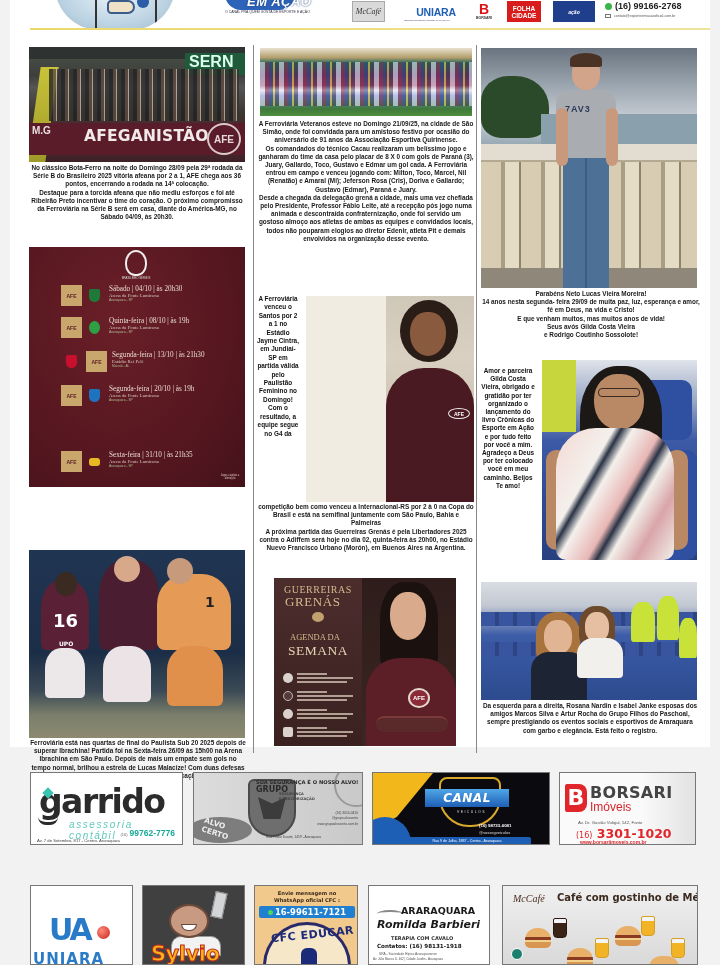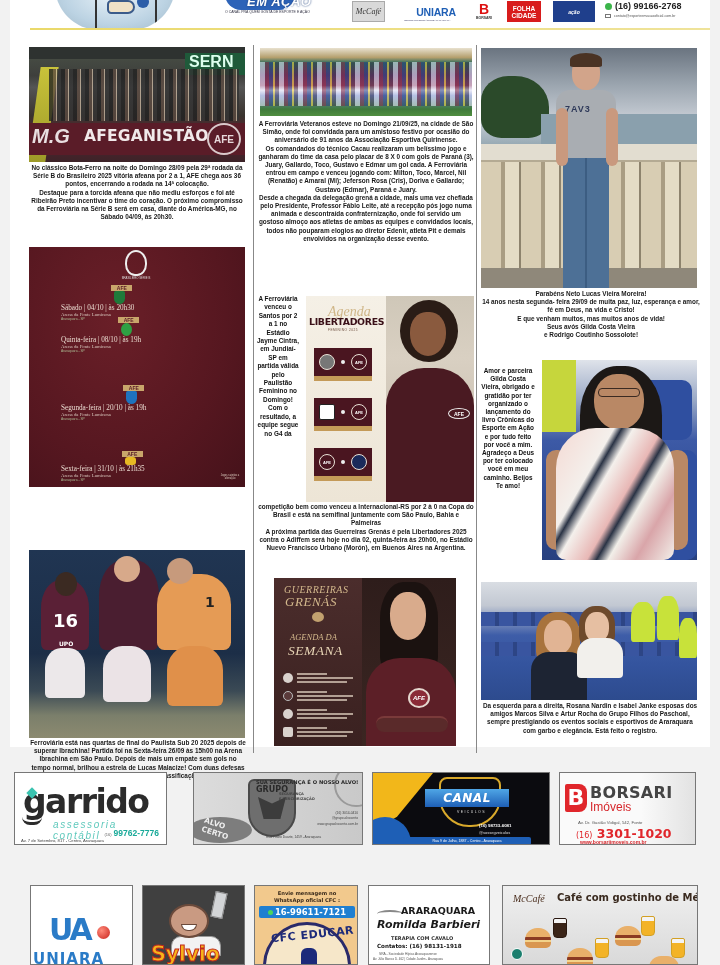--- a/index.html
+++ b/index.html
@@ -44,29 +44,29 @@
   .cap p { margin: 0; }
 
   
   .p-crowd { left: 1px; top: 2px; width: 216px; height: 115px; background: linear-gradient(180deg, #4a5247 0%, #3e3f3c 25%, #555 35%, #3a332e 60%, #5a2330 75%, #3c2328 100%); }
   .p-crowd .roof { position: absolute; left: 0; top: 0; width: 216px; height: 12px; background: #2e3230; }
   .p-crowd .sign { position: absolute; right: 0; top: 6px; width: 60px; height: 22px; background: #1f5a3a; color: #dfe; font-weight: bold; font-size: 16px; padding-left: 4px; }
   .p-crowd .stripe { position: absolute; left: 5px; top: 20px; width: 18px; height: 95px; background: linear-gradient(180deg, #c9c33a, #9d9a28); transform: skewX(-8deg); }
   .p-crowd .people { position: absolute; left: 20px; top: 22px; width: 190px; height: 52px; background: repeating-linear-gradient(90deg, #222 0 4px, #5b4a40 4px 7px, #c8b6a0 7px 8px, #333 8px 12px); opacity: 0.8; }
   .p-crowd .banner { position: absolute; left: 0; top: 76px; width: 216px; height: 32px; background: #5a1c28; }
   .p-crowd .banner-text { position: absolute; left: 55px; top: 80px; color: #f1e9ea; font-weight: bold; font-size: 15.5px; letter-spacing: 0.2px; font-family: "DejaVu Sans", sans-serif; }
-  .p-crowd .mg { position: absolute; left: 3px; top: 78px; color: #e9dfe1; font-weight: bold; font-size: 20px; font-style: italic; }
+  .p-crowd .mg { position: absolute; left: 3px; top: 78px; color: #e9dfe1; font-weight: bold; font-size: 10px; }
   .p-crowd .afe-crest { position: absolute; left: 178px; top: 76px; width: 34px; height: 32px; border: 2px solid #d9c9cb; border-radius: 50%; color: #e6d8da; font-size: 10px; display: flex; align-items: center; justify-content: center; font-weight: bold; }
   .cap-crowd { left: 2px; top: 119px; width: 214px; }
 
   
   .p-sched { left: 1px; top: 202px; width: 216px; height: 240px; background: radial-gradient(ellipse at 40% 30%, #6a1f28 0%, #561720 60%, #45121a 100%); }
   .sched-logo { position: absolute; left: 96px; top: 3px; width: 22px; height: 26px; border: 2px solid #eee; border-radius: 50% 50% 45% 45%; }
   .sched-logo-cap { position: absolute; left: 84px; top: 29px; width: 46px; text-align: center; font-size: 2.8px; color: #ddd; }
-  .match { position: absolute; left: 32px; height: 26px; display: flex; align-items: flex-end; flex-direction: column; }
+  .match { position: absolute; left: 32px; height: 26px; display: flex; align-items: flex-start; }
   .m-badge { width: 21px; height: 21px; background: #c9a66b; display: flex; align-items: center; justify-content: center; font-size: 5px; font-weight: bold; color: #5a1c28; margin-right: 2px; }
   .m-opp { width: 21px; height: 21px; display: flex; align-items: center; justify-content: center; margin-right: 4px; }
   .m-opp i { display: block; width: 11px; height: 13px; border-radius: 2px 2px 6px 6px; }
   .m-text { display: flex; flex-direction: column; }
   .m-when { font-family: "Liberation Serif", serif; font-size: 7.2px; color: #eadbd0; white-space: nowrap; }
   .m-venue { font-family: "Liberation Serif", serif; font-size: 4.8px; color: #d7c6bc; white-space: nowrap; }
   .m-city { font-size: 3.3px; color: #bda; opacity: 0.8; white-space: nowrap; }
   .sched-foot { position: absolute; right: 5px; bottom: 7px; width: 20px; font-size: 2.6px; color: #d9c8bb; text-align: center; line-height: 3px; }
 
   
@@ -92,21 +92,21 @@
   .lib-card .dot { position: absolute; left: 27px; top: 12px; width: 4px; height: 4px; border-radius: 50%; background: #eee; }
   .lib-card .c1 { left: 5px; } .lib-card .c2 { right: 5px; }
   .p-lib .athlete { position: absolute; left: 80px; top: 0; width: 88px; height: 206px; background: linear-gradient(180deg, #cfc7b8 0%, #d9d0c2 30%, #bfb5a6 100%); }
   .athlete .hair { position: absolute; left: 14px; top: 4px; width: 58px; height: 62px; border-radius: 50%; background: #2a1c16; }
   .athlete .face { position: absolute; left: 24px; top: 16px; width: 36px; height: 44px; border-radius: 45% 45% 50% 50%; background: #8a5a3e; }
   .athlete .shirt { position: absolute; left: 0; top: 72px; width: 88px; height: 134px; border-radius: 38px 38px 0 0; background: #4a1a22; }
   .athlete .badge { position: absolute; left: 62px; top: 112px; width: 22px; height: 11px; border-radius: 50%; border: 1.5px solid #eee; font-size: 5px; color: #fff; font-weight: bold; display: flex; align-items: center; justify-content: center; }
   .cap-lib { left: 4px; top: 458px; width: 216px; }
 
   
-  .p-agenda { left: 20px; top: 533px; width: 182px; height: 168px; background: #3a2424; font-style: italic; }
+  .p-agenda { left: 20px; top: 533px; width: 182px; height: 168px; background: #3a2424; }
   .p-agenda .left { position: absolute; left: 0; top: 0; width: 92px; height: 168px; background: linear-gradient(180deg, #4b2d2c, #3a2120); }
   .ag-h1 { position: absolute; left: 10px; top: 6px; font-family: "Liberation Serif", serif; color: #d4b98d; font-size: 10px; letter-spacing: 0.5px; }
   .ag-h2 { position: absolute; left: 11px; top: 16px; font-family: "Liberation Serif", serif; color: #d4b98d; font-size: 13px; letter-spacing: 0.6px; }
   .ag-crest { position: absolute; left: 38px; top: 34px; width: 12px; height: 10px; border-radius: 50%; background: #c2a16f; }
   .ag-h3 { position: absolute; left: 16px; top: 54px; font-family: "Liberation Serif", serif; color: #d4b98d; font-size: 8.5px; }
   .ag-h4 { position: absolute; left: 14px; top: 65px; font-family: "Liberation Serif", serif; color: #e7d4b5; font-size: 13.5px; letter-spacing: 0.5px; }
   .ag-row { position: absolute; left: 9px; width: 78px; height: 20px; }
   .ag-row .ic { position: absolute; left: 0; top: 3px; width: 10px; height: 10px; border-radius: 50%; background: #d9d2cd; }
   .ag-row .ln { position: absolute; left: 14px; height: 1.5px; background: #cfbfb0; opacity: 0.8; }
   .p-agenda .player2 { position: absolute; left: 88px; top: 0; width: 94px; height: 168px; background: linear-gradient(180deg, #2e1d1b, #3b2622); }
@@ -150,21 +150,21 @@
   .aud-w1-hair { position: absolute; left: 55px; top: 30px; width: 44px; height: 50px; border-radius: 45% 45% 20% 20%; background: #a8733d; }
   .aud-w1-face { position: absolute; left: 63px; top: 38px; width: 28px; height: 34px; border-radius: 45%; background: #e1b494; }
   .aud-w1-body { position: absolute; left: 50px; top: 70px; width: 56px; height: 48px; border-radius: 18px 18px 0 0; background: #1d2433; }
   .aud-w2-hair { position: absolute; left: 98px; top: 24px; width: 36px; height: 40px; border-radius: 45% 45% 25% 25%; background: #6e4a2c; }
   .aud-w2-face { position: absolute; left: 104px; top: 30px; width: 24px; height: 30px; border-radius: 45%; background: #e6bfa2; }
   .aud-w2-body { position: absolute; left: 96px; top: 56px; width: 46px; height: 40px; border-radius: 16px 16px 4px 4px; background: #f2f0ec; }
   .cap-aud { left: 2px; top: 657px; width: 218px; }
 
   
   .ad { position: absolute; border: 1px solid #777; overflow: hidden; }
-  .ad-garrido { left: 4px; top: 772px; width: 153px; height: 73px; background: #fff; }
+  .ad-garrido { left: 20px; top: 772px; width: 153px; height: 73px; background: #fff; }
   .garrido-logo { position: absolute; left: 8px; top: 12px; font: bold 33px "DejaVu Sans", sans-serif; color: #2b2b2b; letter-spacing: -1.5px; line-height: 34px; }
   .garrido-dot { position: absolute; left: 13px; top: 16px; width: 8px; height: 8px; background: #3ac3b0; transform: rotate(45deg); }
   .garrido-sub { position: absolute; left: 38px; top: 46px; color: #5fc9bc; font-size: 10px; letter-spacing: 1.6px; font-style: italic; }
   .garrido-smile { position: absolute; left: 7px; top: 44px; width: 20px; height: 8px; border-bottom: 3px solid #2b2b2b; border-radius: 0 0 12px 12px; }
   .garrido-phone { position: absolute; right: 7px; top: 55px; color: #17a998; font-weight: bold; font-size: 8.5px; }
   .garrido-phone .pfx { font-size: 4px; color: #666; font-weight: normal; margin-right: 2px; }
   .garrido-addr { position: absolute; left: 6px; top: 65px; font-size: 4.2px; color: #444; white-space: nowrap; }
 
   .ad-alvo { left: 183px; top: 772px; width: 170px; height: 73px; background: linear-gradient(90deg, #dcdcdc, #c9c9c9); }
   .alvo-shield { position: absolute; left: 6px; top: 6px; width: 48px; height: 58px; border-radius: 6px 6px 24px 24px; background: #6e6e6e; border: 2px solid #4a4a4a; margin-left: 48px; }
@@ -311,20 +311,31 @@
       </div>
       <div class="match" style="top:70px">
         <div class="m-badge">AFE</div>
         <div class="m-opp">
             <i style="background:#2ea043;border-radius:50%"></i>
           </div>
         <div class="m-text">
           <span class="m-when">Quinta-feira | 08/10 | às 19h</span>
           <span class="m-venue">Arena da Fonte Luminosa</span>
           <span class="m-city">Araraquara - SP</span>
+        </div>
+      </div>
+      <div class="match" style="top:104px">
+        <div class="m-opp">
+            <i style="background:#c8102e"></i>
+          </div>
+        <div class="m-badge">AFE</div>
+        <div class="m-text" style="margin-left:3px">
+          <span class="m-when">Segunda-feira | 13/10 | às 21h30</span>
+          <span class="m-venue">Estádio Rei Pelé</span>
+          <span class="m-city">Maceió - AL</span>
         </div>
       </div>
       <div class="match" style="top:138px">
         <div class="m-badge">AFE</div>
         <div class="m-opp">
             <i style="background:#1e73be"></i>
           </div>
         <div class="m-text">
           <span class="m-when">Segunda-feira | 20/10 | às 19h</span>
           <span class="m-venue">Arena da Fonte Luminosa</span>
@@ -367,40 +378,20 @@
       <div class="crowdrow"></div>
     </div>
     <div class="cap cap-vets">
       <p>A Ferroviária Veteranos esteve no Domingo 21/09/25, na cidade de São Simão, onde foi convidada para um amistoso festivo por ocasião do aniversário de 91 anos da Associação Esportiva Quirinense.</p>
       <p>Os comandados do técnico Cacau realizaram um belíssimo jogo e ganharam do time da casa pelo placar de 8 X 0 com gols de Paraná (3), Juary, Gallardo, Toco, Gustavo e Edmar um gol cada. A Ferroviária entrou em campo e venceu jogando com: Milton, Toco, Marcel, Nil (Renatão) e Amaral (Mi); Jeferson Rosa (Cris), Doriva e Gallardo; Gustavo (Edmar), Paraná e Juary.</p>
       <p>Desde a chegada da delegação grená a cidade, mais uma vez chefiada pelo Presidente, Professor Fábio Leite, até a recepção pós jogo numa animada e descontraída confraternização, onde foi servido um gostoso almoço aos atletas de ambas as equipes e convidados locais, todos não pouparam elogios ao diretor Edenir, atleta Pit e demais envolvidos na organização desse evento.</p>
     </div>
 
     <div class="lib-left">A Ferroviária venceu o Santos por 2 a 1 no Estádio Jayme Cintra, em Jundiaí-SP em partida válida pelo Paulistão Feminino no Domingo! Com o resultado, a equipe segue no G4 da</div>
     <div class="photo p-lib">
-      <div class="poster">
-        <div class="title-script">Agenda</div>
-        <div class="title">LIBERTADORES</div>
-        <div class="yr">FEMININO 2025</div>
-        <div class="lib-card" style="top:52px">
-          <div class="crest c1" style="background:#777"></div>
-          <div class="dot"></div>
-          <div class="crest c2">AFE</div>
-        </div>
-        <div class="lib-card" style="top:102px">
-          <div class="crest c1" style="background:#fff;border-color:#222;border-radius:2px"></div>
-          <div class="dot"></div>
-          <div class="crest c2">AFE</div>
-        </div>
-        <div class="lib-card" style="top:152px">
-          <div class="crest c1">AFE</div>
-          <div class="dot"></div>
-          <div class="crest c2" style="background:#1a2a5a"></div>
-        </div>
-      </div>
       <div class="athlete">
         <div class="hair"></div>
         <div class="face"></div>
         <div class="shirt"></div>
         <div class="badge">AFE</div>
       </div>
     </div>
     <div class="cap cap-lib">
       <p>competição bem como venceu a Internacional-RS por 2 à 0 na Copa do Brasil e está na semifinal juntamente com São Paulo, Bahia e Palmeiras</p>
       <p>A próxima partida das Guerreiras Grenás é pela Libertadores 2025 contra o Adiffem será hoje no dia 02, quinta-feira às 20h00, no Estádio Nuevo Francisco Urbano (Morón), em Buenos Aires na Argentina.</p>

